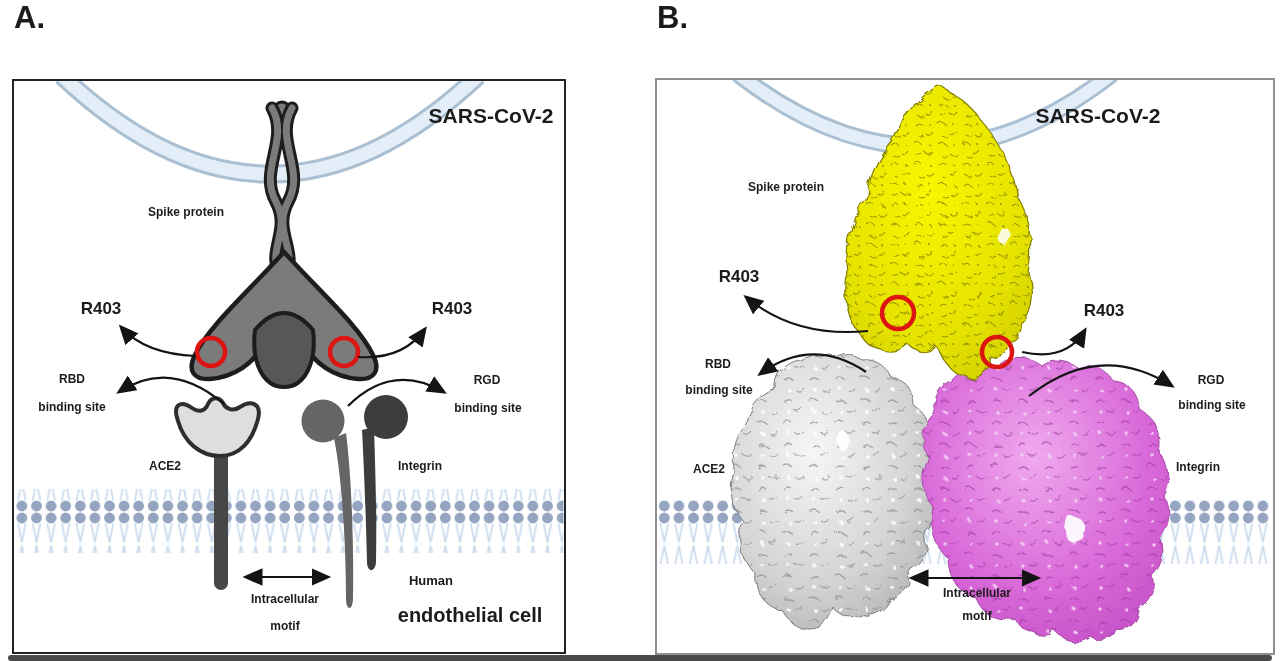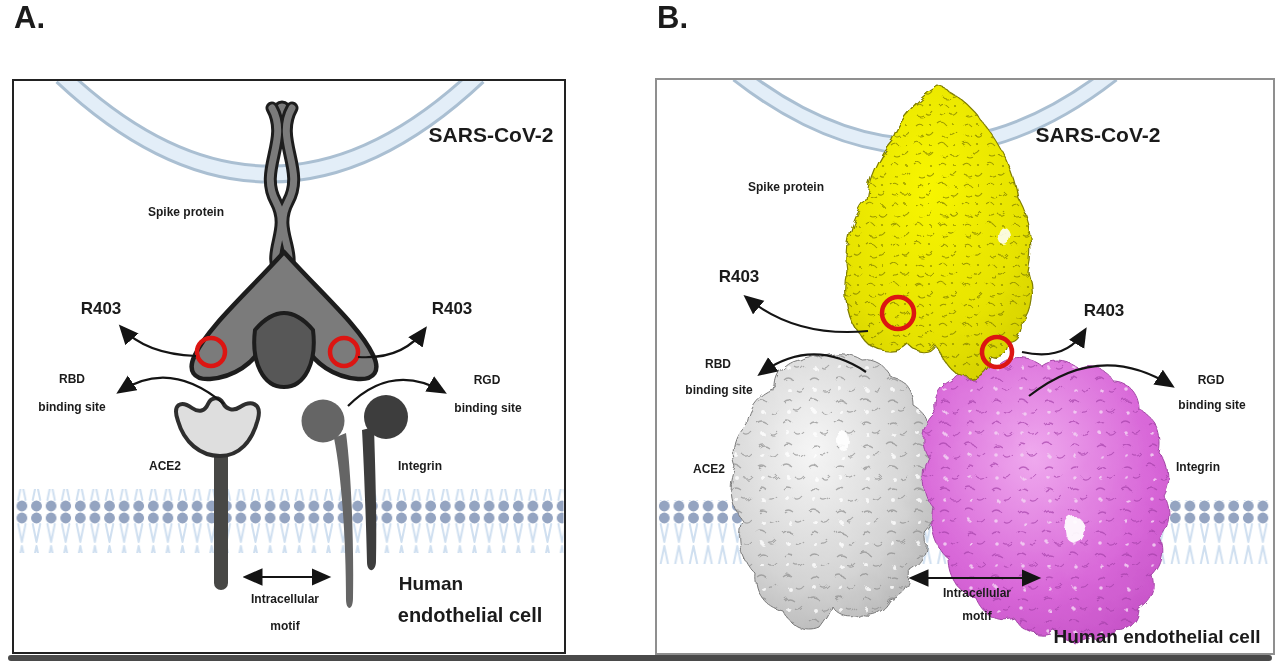--- a/index.html
+++ b/index.html
@@ -10,21 +10,21 @@
   .panel-box{position:absolute;background:#ffffff;box-sizing:border-box;}
   .panel-box.a{left:12px;top:79px;width:554px;height:575px;border:2.5px solid #222222;}
   .panel-box.b{left:655px;top:78px;width:620px;height:577px;border:2px solid #8f8f8f;}
   svg.art{position:absolute;left:0;top:0;z-index:1;}
   .lbl{
     position:absolute;z-index:2;font-weight:700;color:#1b1b1b;
     white-space:nowrap;transform:translateX(-50%);line-height:1.05;
   }
   .lbl.left-align{transform:none;}
   .panel-letter{font-size:31px;}
-  .virus{font-size:21px;margin-top:19px;}
+  .virus{font-size:21px;}
   .big{font-size:12px;}
   .small{font-size:17px;padding-left:8px;}
   .bottom-bar{
     position:absolute;left:8px;top:655px;width:1264px;height:6px;
     background:#4a4a4a;border-radius:3px;z-index:3;
   }
 </style>
 </head>
 <body>
 
@@ -229,32 +229,31 @@
   <div class="lbl small" style="left:97px;top:300px;">R403</div>
   <div class="lbl small" style="left:448px;top:300px;">R403</div>
   <div class="lbl big" style="left:72px;top:373px;">RBD</div>
   <div class="lbl big" style="left:72px;top:401px;">binding site</div>
   <div class="lbl big" style="left:487px;top:374px;">RGD</div>
   <div class="lbl big" style="left:488px;top:402px;">binding site</div>
   <div class="lbl big" style="left:165px;top:460px;">ACE2</div>
   <div class="lbl big" style="left:420px;top:460px;">Integrin</div>
   <div class="lbl big" style="left:285px;top:593px;">Intracellular</div>
   <div class="lbl big" style="left:285px;top:620px;">motif</div>
-  <div class="lbl" style="left:431px;top:574px;font-size:19px;">Human</div>
+  <div class="lbl" style="left:431px;top:574px;font-size:13px;">Human</div>
   <div class="lbl" style="left:470px;top:605px;font-size:20px;">endothelial cell</div>
 
   <div class="lbl left-align panel-letter" style="left:657px;top:2px;">B.</div>
   <div class="lbl virus" style="left:1098px;top:105px;">SARS-CoV-2</div>
   <div class="lbl big" style="left:786px;top:181px;">Spike protein</div>
   <div class="lbl small" style="left:735px;top:268px;">R403</div>
   <div class="lbl small" style="left:1100px;top:302px;">R403</div>
   <div class="lbl big" style="left:718px;top:358px;">RBD</div>
   <div class="lbl big" style="left:719px;top:384px;">binding site</div>
   <div class="lbl big" style="left:1211px;top:374px;">RGD</div>
   <div class="lbl big" style="left:1212px;top:399px;">binding site</div>
   <div class="lbl big" style="left:709px;top:463px;">ACE2</div>
   <div class="lbl big" style="left:1198px;top:461px;">Integrin</div>
   <div class="lbl big" style="left:977px;top:587px;">Intracellular</div>
   <div class="lbl big" style="left:977px;top:610px;">motif</div>
-  <div class="lbl" style="left:1157px;top:627px;font-size:19px;">Human endothelial cell</div>
 
   <div class="bottom-bar"></div>
 </div>
 
 </body></html>

